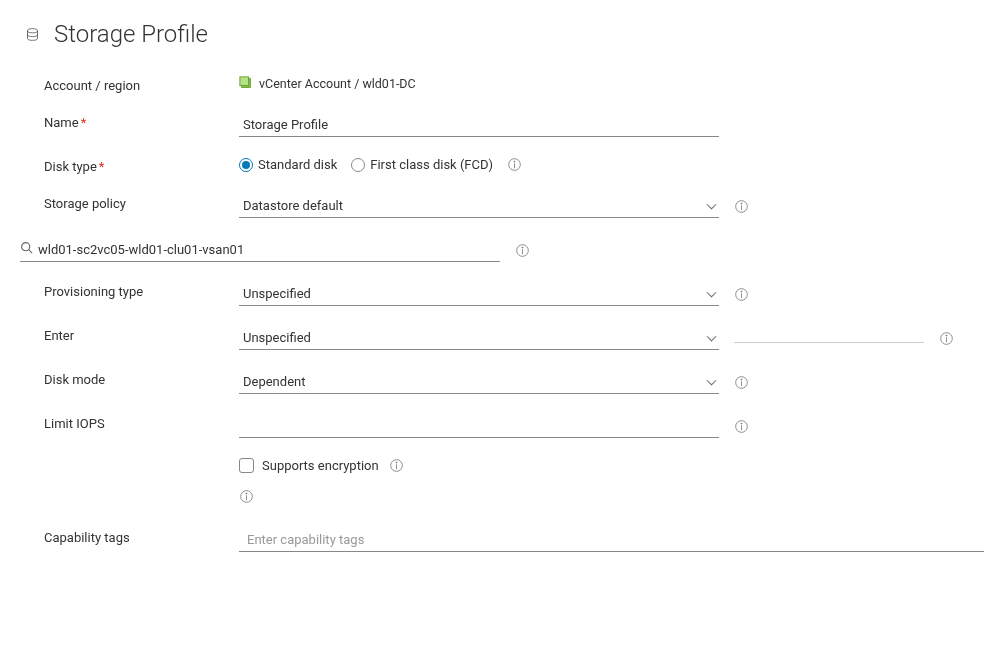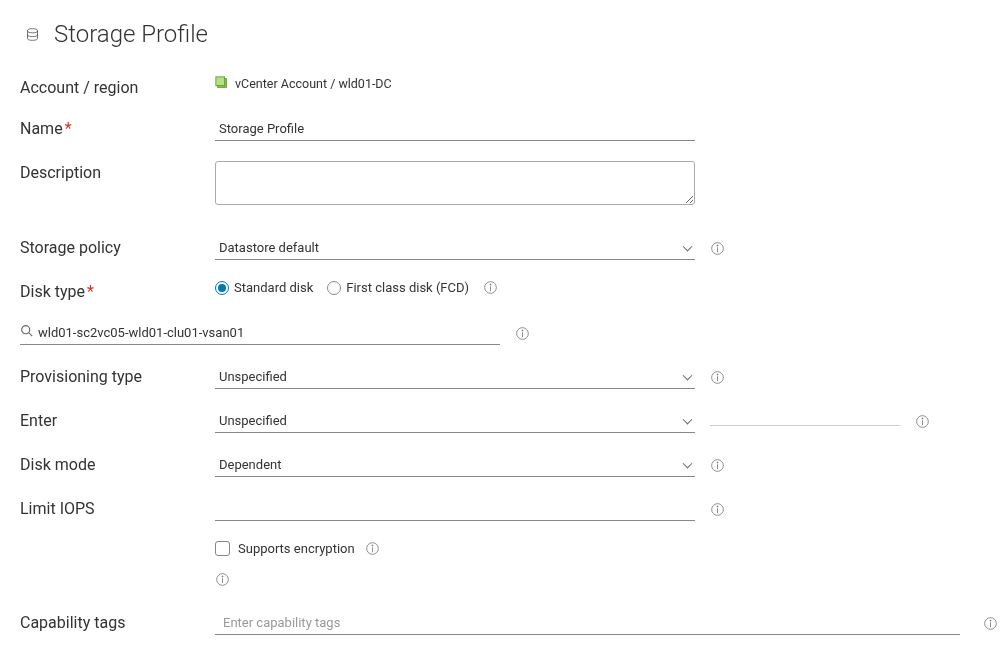--- a/index.html
+++ b/index.html
@@ -30,23 +30,24 @@
     color: #333;
   }
   .form-row {
     display: flex;
     align-items: flex-start;
     margin-bottom: 20px;
   }
   .form-label {
     width: 195px;
     flex-shrink: 0;
-    font-size: 16px;
+    font-size: 13px;
     color: #333;
     padding-top: 2px;
+    margin-left: 24px;
   }
   .form-label .req { color: #d93025; margin-left: 2px; }
   .form-field {
     display: flex;
     align-items: center;
     gap: 15px;
     flex: 1;
   }
   .field-main { width: 480px; position: relative; }
   .field-wide { width: 745px; position: relative; }
@@ -182,46 +183,20 @@
     <div class="form-label">
       <span>Name</span><span class="req">*</span>
     </div>
     <div class="form-field">
       <div class="field-main">
         <input class="line-input" type="text" style="padding-left: 4px;" value="Storage Profile">
       </div>
     </div>
   </div>
 
-  <div class="form-row" style="margin-bottom:28px">
-    <div class="form-label">Description</div>
-    <div class="form-field">
-      <div class="field-main">
-        <textarea class="box" style=""></textarea>
-      </div>
-    </div>
-  </div>
-
-  <div class="form-row">
-    <div class="form-label">Storage policy</div>
-    <div class="form-field">
-      <div class="field-main">
-        <div class="select-wrap">
-          <div class="line-select" style="padding-left:4px">Datastore default</div>
-        </div>
-      </div>
-      <span class="info-icon">
-        <svg viewBox="0 0 36 36" fill="none" stroke="currentColor" stroke-width="2">
-            <circle cx="18" cy="18" r="14"></circle>
-            <circle cx="18" cy="11" r="1.2" fill="currentColor"></circle>
-            <path d="M18 16 V26" stroke-linecap="round"></path>
-          </svg>
-      </span>
-    </div>
-  </div>
 
   <div class="form-row">
     <div class="form-label">
       <span>Disk type</span><span class="req">*</span>
     </div>
     <div class="form-field">
       <div class="radio-group field-main">
         <label class="radio-item">
           <span class="radio-visual checked"></span>
           <span>Standard disk</span>
@@ -235,20 +210,38 @@
               <circle cx="18" cy="18" r="14"></circle>
               <circle cx="18" cy="11" r="1.2" fill="currentColor"></circle>
               <path d="M18 16 V26" stroke-linecap="round"></path>
             </svg>
         </span>
       </div>
     </div>
   </div>
 
   <div class="form-row">
+    <div class="form-label">Storage policy</div>
+    <div class="form-field">
+      <div class="field-main">
+        <div class="select-wrap">
+          <div class="line-select" style="padding-left:4px">Datastore default</div>
+        </div>
+      </div>
+      <span class="info-icon">
+        <svg viewBox="0 0 36 36" fill="none" stroke="currentColor" stroke-width="2">
+            <circle cx="18" cy="18" r="14"></circle>
+            <circle cx="18" cy="11" r="1.2" fill="currentColor"></circle>
+            <path d="M18 16 V26" stroke-linecap="round"></path>
+          </svg>
+      </span>
+    </div>
+  </div>
+
+  <div class="form-row">
     <div class="form-field">
       <div class="field-main">
         <div class="search-wrap">
           <span class="search-icon">
             <svg viewBox="0 0 16 16" fill="none" stroke="currentColor" stroke-width="1.4">
                 <circle cx="7" cy="7" r="5"></circle>
                 <path d="M11 11 L15 15"></path>
               </svg>
           </span>
           <input class="line-input" type="text" value="wld01-sc2vc05-wld01-clu01-vsan01" style="">

